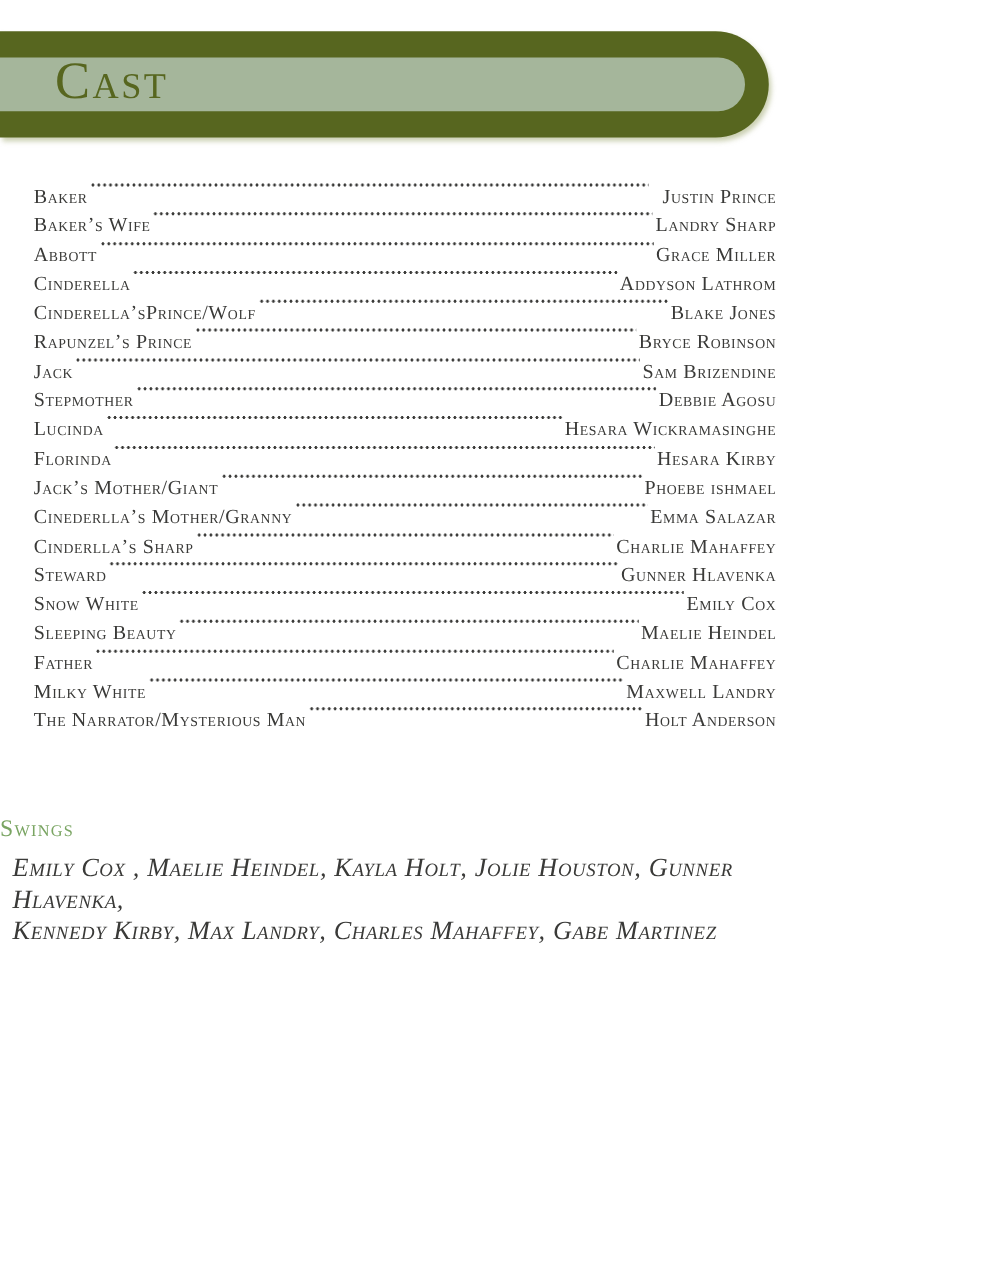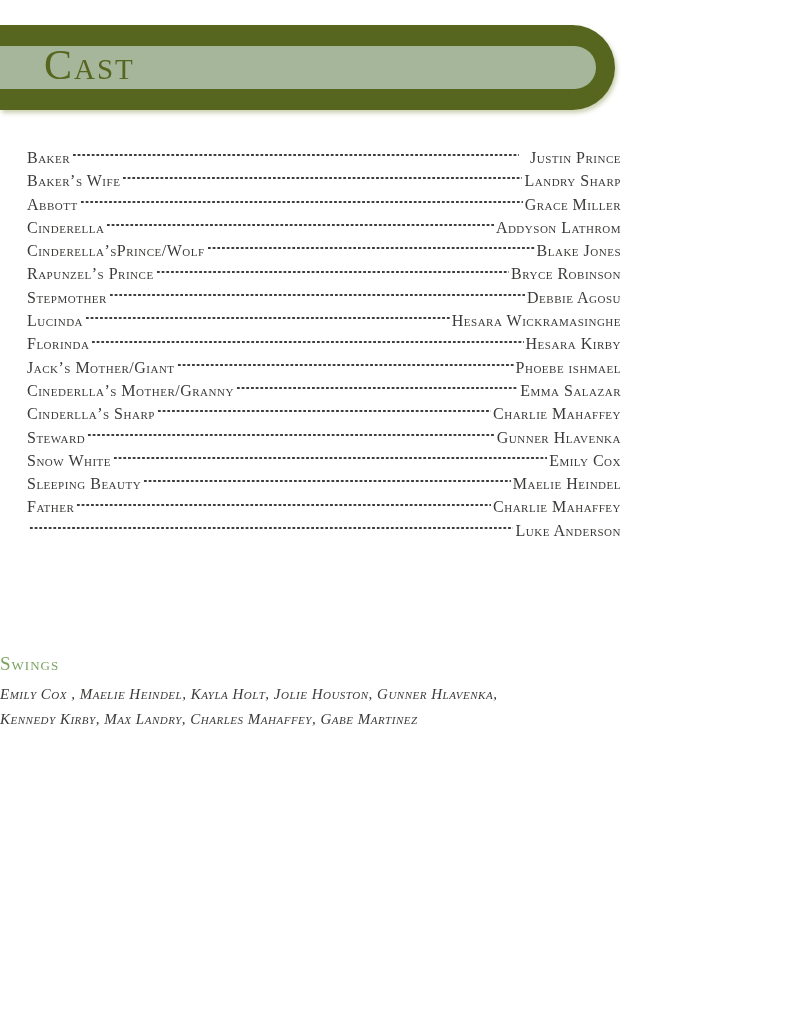--- a/index.html
+++ b/index.html
@@ -24,42 +24,42 @@
   .banner-title{
     position:absolute; left:44px; top:-2px; height:43px; display:flex; align-items:center;
     font-size:42px; line-height:43px; font-variant:small-caps; letter-spacing:2px;
     color:var(--olive);
   }
   
   .cast-list{
     position:absolute; left:27px; right:27px; top:146px;
   }
   .row{
-    display:flex; align-items:center; height:23.3px;
+    display:flex; align-items:flex-start; height:23.3px;
     font-size:16px; line-height:23.3px; font-variant:small-caps; letter-spacing:.5px;
     white-space:pre;
   }
   .role{flex:0 0 auto;}
   .name{flex:0 0 auto;}
   .leader{
     flex:1 1 auto; height:4px; margin:0 2px 5px 2px;
     background-image:radial-gradient(circle, var(--text-col) 1.05px, transparent 1.4px);
     background-size:4.7px 4px; background-repeat:repeat-x; background-position:left center;
   }
   
   .swings{
     position:absolute; left:0; right:0; top:653px; 
   }
   .swings-title{
     font-size:19px; font-variant:small-caps; letter-spacing:1px; color:var(--swings-green);
     margin-bottom:7px;
   }
   .swings-line{
-    font-size:15px; line-height:25px; font-style:italic; font-variant:small-caps;
-    letter-spacing:.5px; color:var(--text-col);
+    font-size:21px; line-height:25px; font-style:italic; font-variant:small-caps;
+    letter-spacing:.5px; color:var(--text-col);padding-left:10px;
   }
   
   .logo{position:absolute; left:692px; top:906px; width:91px; height:91px;}
   .logo svg{width:100%; height:100%;}
 </style>
 </head>
 <body>
 
 <div class="page">
 
@@ -69,31 +69,33 @@
     </div>
   </div>
 
   <div class="cast-list">
     <div class="row"><span class="role">Baker</span><span class="leader"></span><span class="name">&nbsp;&nbsp;Justin Prince</span></div>
     <div class="row"><span class="role">Baker’s Wife</span><span class="leader"></span><span class="name">Landry Sharp</span></div>
     <div class="row"><span class="role">Abbott</span><span class="leader"></span><span class="name">Grace Miller</span></div>
     <div class="row"><span class="role">Cinderella</span><span class="leader"></span><span class="name">Addyson Lathrom</span></div>
     <div class="row"><span class="role">Cinderella’sPrince/Wolf</span><span class="leader"></span><span class="name">Blake Jones</span></div>
     <div class="row"><span class="role">Rapunzel’s Prince</span><span class="leader"></span><span class="name">Bryce Robinson</span></div>
+    <div class="row"><span class="role">Jack</span><span class="leader"></span><span class="name">Sam Brizendine</span></div>
     <div class="row"><span class="role">Stepmother</span><span class="leader"></span><span class="name">Debbie Agosu</span></div>
     <div class="row"><span class="role">Lucinda</span><span class="leader"></span><span class="name">Hesara Wickramasinghe</span></div>
     <div class="row"><span class="role">Florinda</span><span class="leader"></span><span class="name">Hesara Kirby</span></div>
     <div class="row"><span class="role">Jack’s Mother/Giant</span><span class="leader"></span><span class="name">Phoebe ishmael</span></div>
     <div class="row"><span class="role">Cinederlla’s Mother/Granny</span><span class="leader"></span><span class="name">Emma Salazar</span></div>
     <div class="row"><span class="role">Cinderlla’s Sharp</span><span class="leader"></span><span class="name">Charlie Mahaffey</span></div>
     <div class="row"><span class="role">Steward</span><span class="leader"></span><span class="name">Gunner Hlavenka</span></div>
     <div class="row"><span class="role">Snow White</span><span class="leader"></span><span class="name">Emily Cox</span></div>
     <div class="row"><span class="role">Sleeping Beauty</span><span class="leader"></span><span class="name">Maelie Heindel</span></div>
     <div class="row"><span class="role">Father</span><span class="leader"></span><span class="name">Charlie Mahaffey</span></div>
-    <div class="row"><span class="leader"></span><span class="name">Luke Anderson</span></div>
+    <div class="row"><span class="role">Milky White</span><span class="leader"></span><span class="name">Maxwell Landry</span></div>
+    <div class="row"><span class="role">The Narrator/Mysterious Man</span><span class="leader"></span><span class="name">Holt Anderson</span></div>
   </div>
 
   <div class="swings">
     <div class="swings-title">Swings</div>
     <div class="swings-line">Emily Cox , Maelie Heindel, Kayla Holt, Jolie Houston, Gunner Hlavenka,</div>
     <div class="swings-line">Kennedy Kirby, Max Landry, Charles Mahaffey, Gabe Martinez</div>
   </div>
 
   <div class="logo">
     <svg viewBox="0 0 100 100">

